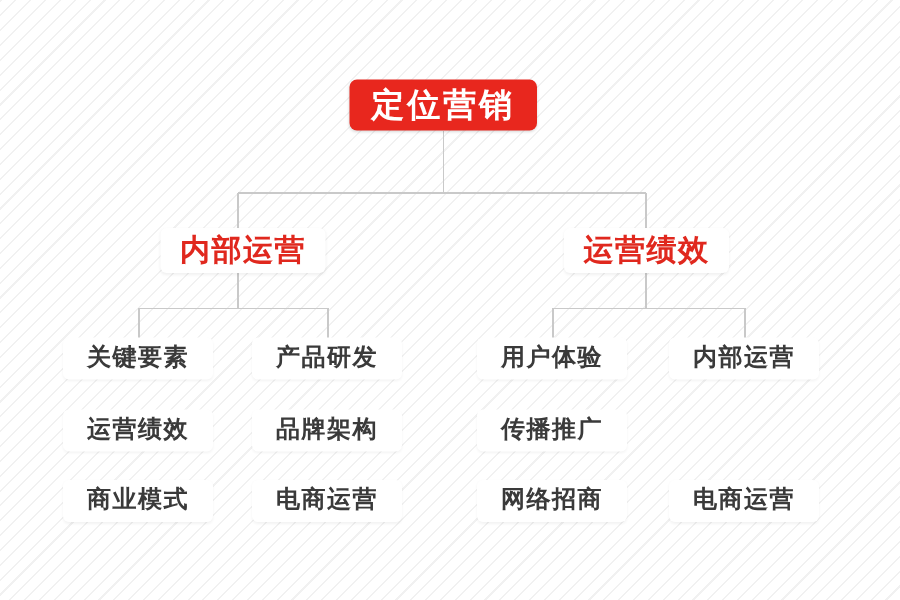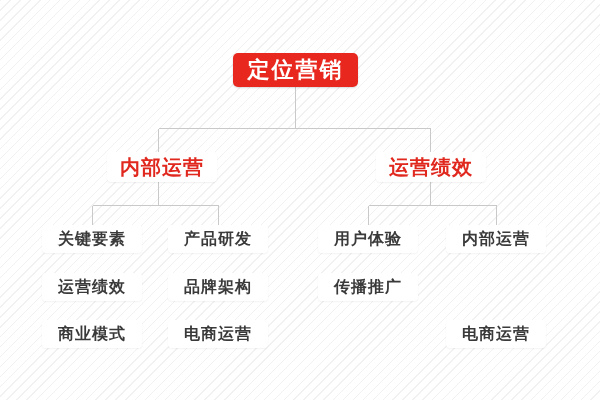--- a/index.html
+++ b/index.html
@@ -82,15 +82,16 @@
   <div class="node leaf-node" style="left:42px;  top:225px; width:100px; height:28px;">关键要素</div>
   <div class="node leaf-node" style="left:168px; top:225px; width:100px; height:28px;">产品研发</div>
   <div class="node leaf-node" style="left:42px;  top:273px; width:100px; height:28px;">运营绩效</div>
   <div class="node leaf-node" style="left:168px; top:273px; width:100px; height:28px;">品牌架构</div>
   <div class="node leaf-node" style="left:42px;  top:320px; width:100px; height:28px;">商业模式</div>
   <div class="node leaf-node" style="left:168px; top:320px; width:100px; height:28px;">电商运营</div>
 
   <div class="node leaf-node" style="left:318px; top:225px; width:100px; height:28px;">用户体验</div>
   <div class="node leaf-node" style="left:446px; top:225px; width:100px; height:28px;">内部运营</div>
   <div class="node leaf-node" style="left:318px; top:273px; width:100px; height:28px;">传播推广</div>
+  <div class="node leaf-node" style="left:318px; top:320px; width:100px; height:28px;">网络招商</div>
   <div class="node leaf-node" style="left:446px; top:320px; width:100px; height:28px;">电商运营</div>
 
 </div>
 
 </body></html>

